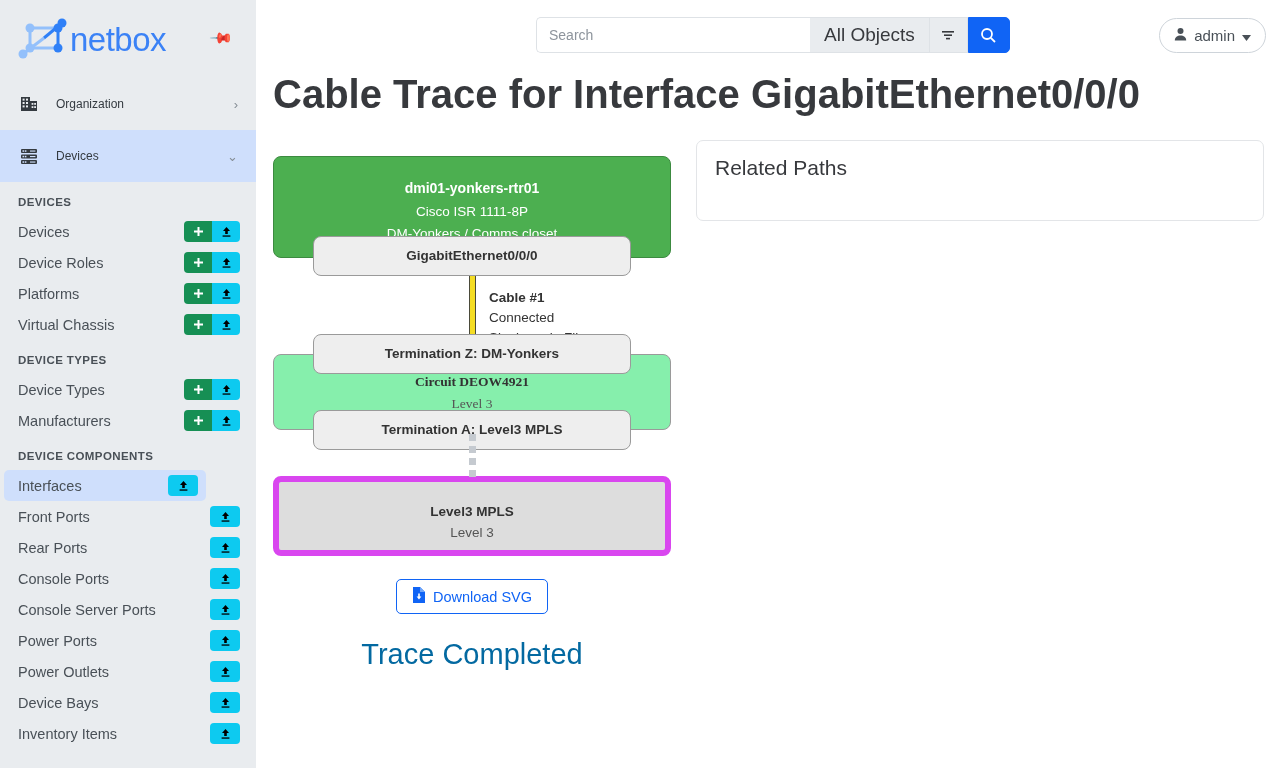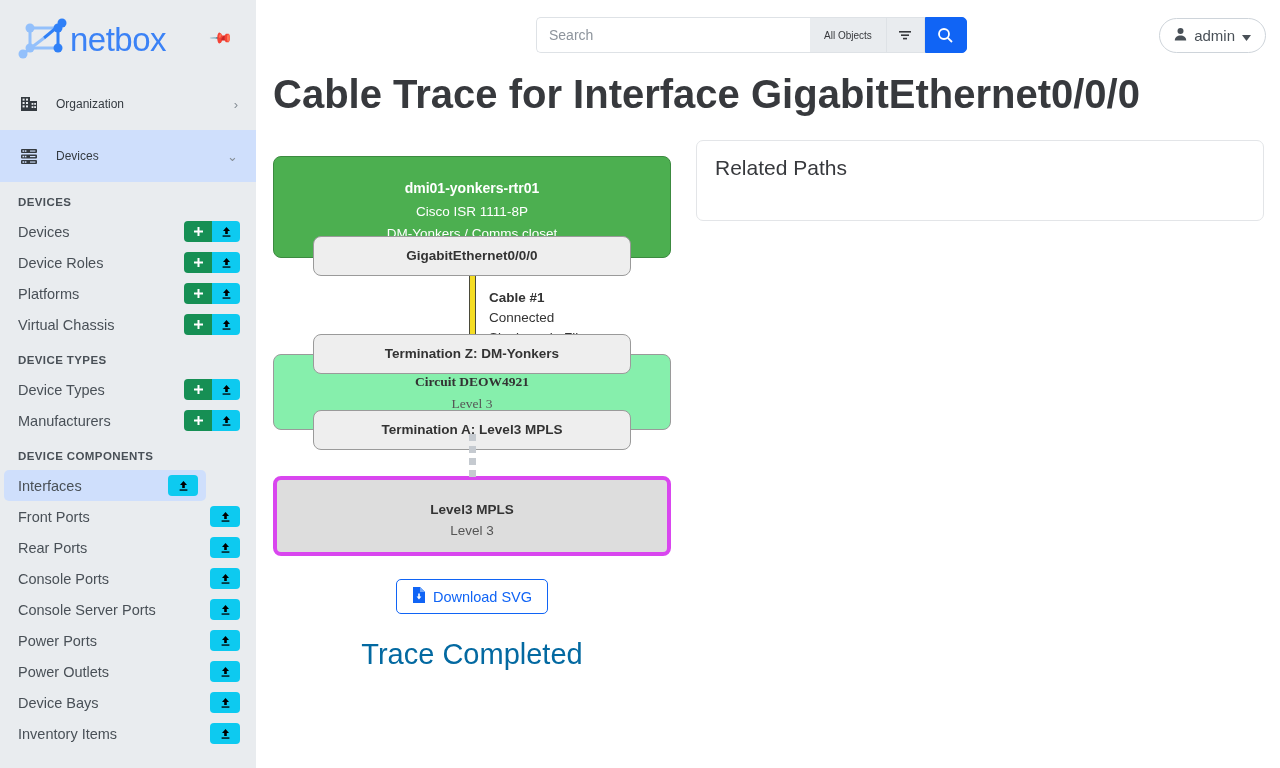--- a/index.html
+++ b/index.html
@@ -99,21 +99,21 @@
     font-size: 14px; padding: 0 12px;
     color: #37393d; outline: none;
     background: #fff;
     font-family: "Liberation Sans", sans-serif;
   }
   .search-input::placeholder { color: #8d949c; }
   .search-select {
     display: flex; align-items: center; justify-content: center;
     padding: 0 14px; height: 36px;
     background: #e9ecef; border: 1px solid #dee2e6; border-left: none;
-    font-size: 10px; color: #37393d; cursor: pointer;
+    font-size: 19px; color: #37393d; cursor: pointer;
   }
   .search-filter {
     display: flex; align-items: center; justify-content: center;
     width: 38px; height: 36px;
     background: #e9ecef; border: 1px solid #dee2e6; border-left: none;
     cursor: pointer;
   }
   .search-go {
     display: flex; align-items: center; justify-content: center;
     width: 42px; height: 36px;
@@ -197,21 +197,21 @@
 
   .dot-connector {
     height: 46px; position: relative;
   }
   .dot-connector i {
     position: absolute; left: 50%; margin-left: -3px;
     width: 7px; height: 7px; background: #c5cad0; display: block;
   }
 
   .node-provider {
-    background: #dddddd; border: 4px solid #d946ef; border-radius: 8px;
+    background: #dddddd; border: 6px solid #d946ef; border-radius: 8px;
     height: 80px; text-align: center; padding-top: 22px; color: #333;
   }
   .node-provider .p1 { font-size: 13.5px; font-weight: 700; margin-bottom: 6px; }
   .node-provider .p2 { font-size: 13.5px; color: #555; }
 
   .dl-btn {
     display: inline-flex; align-items: center; gap: 7px;
     margin: 23px auto 0 auto;
     padding: 7px 15px;
     border: 1px solid #1064f5; border-radius: 5px;

